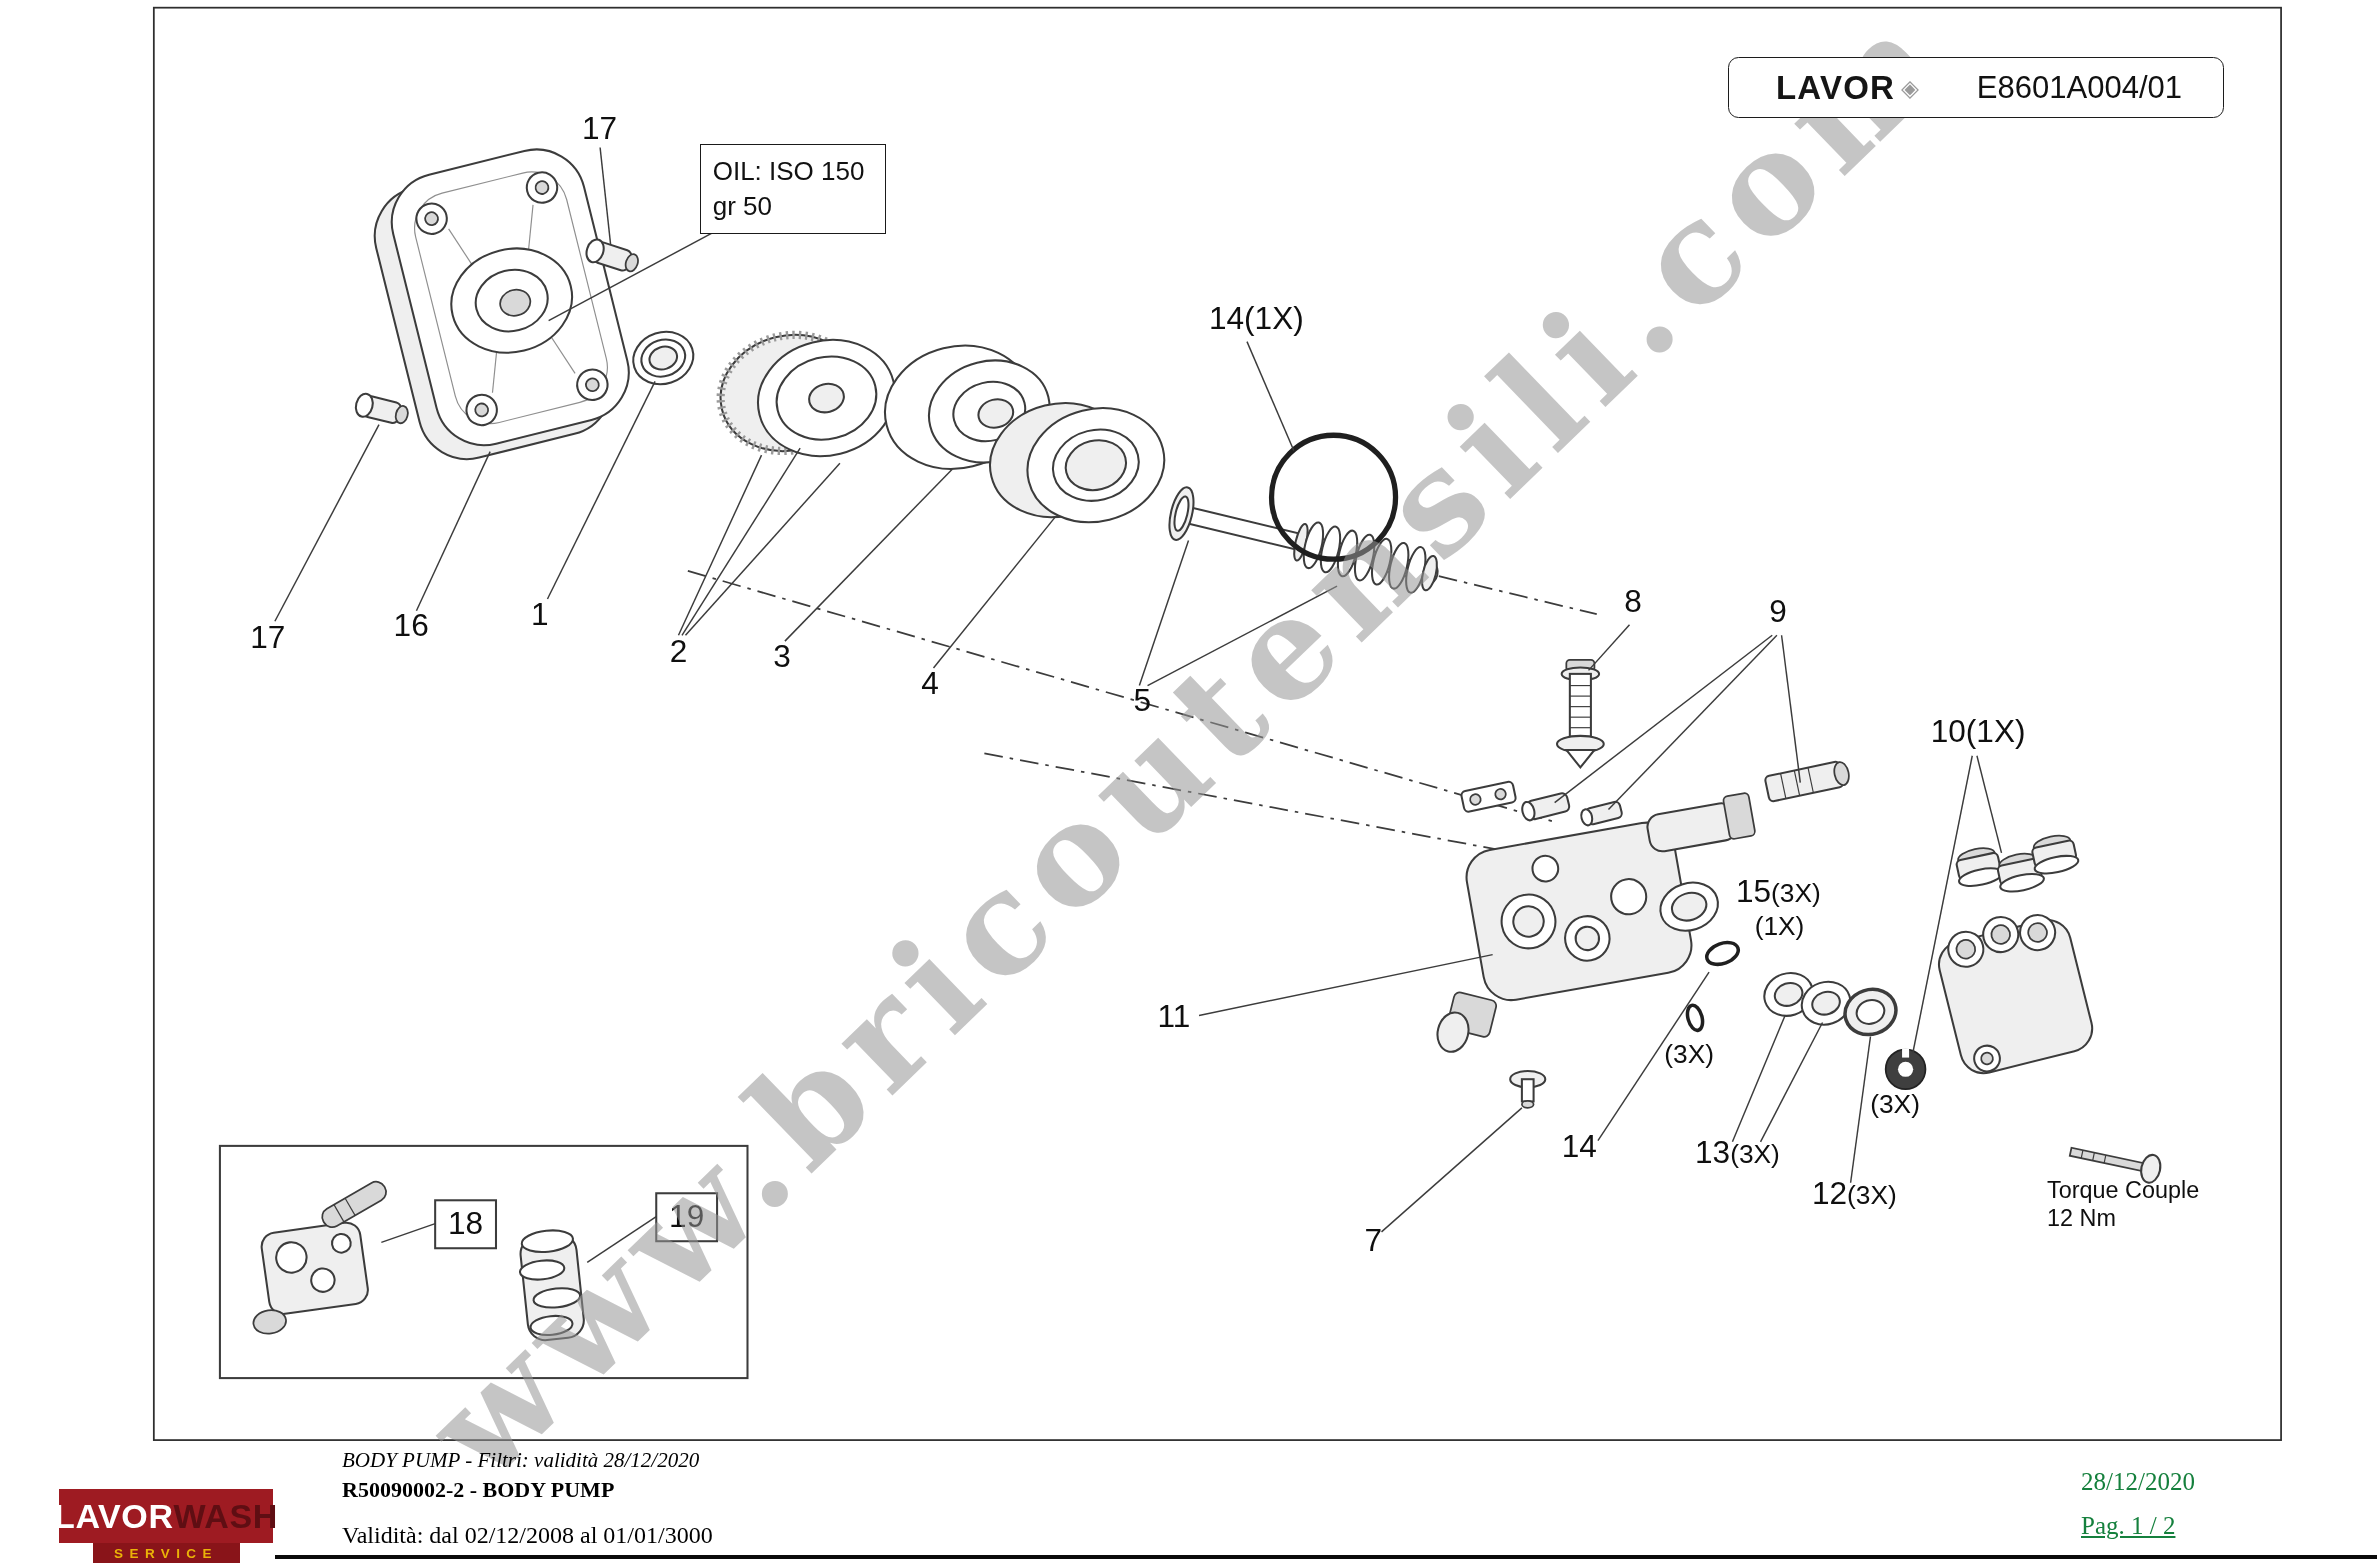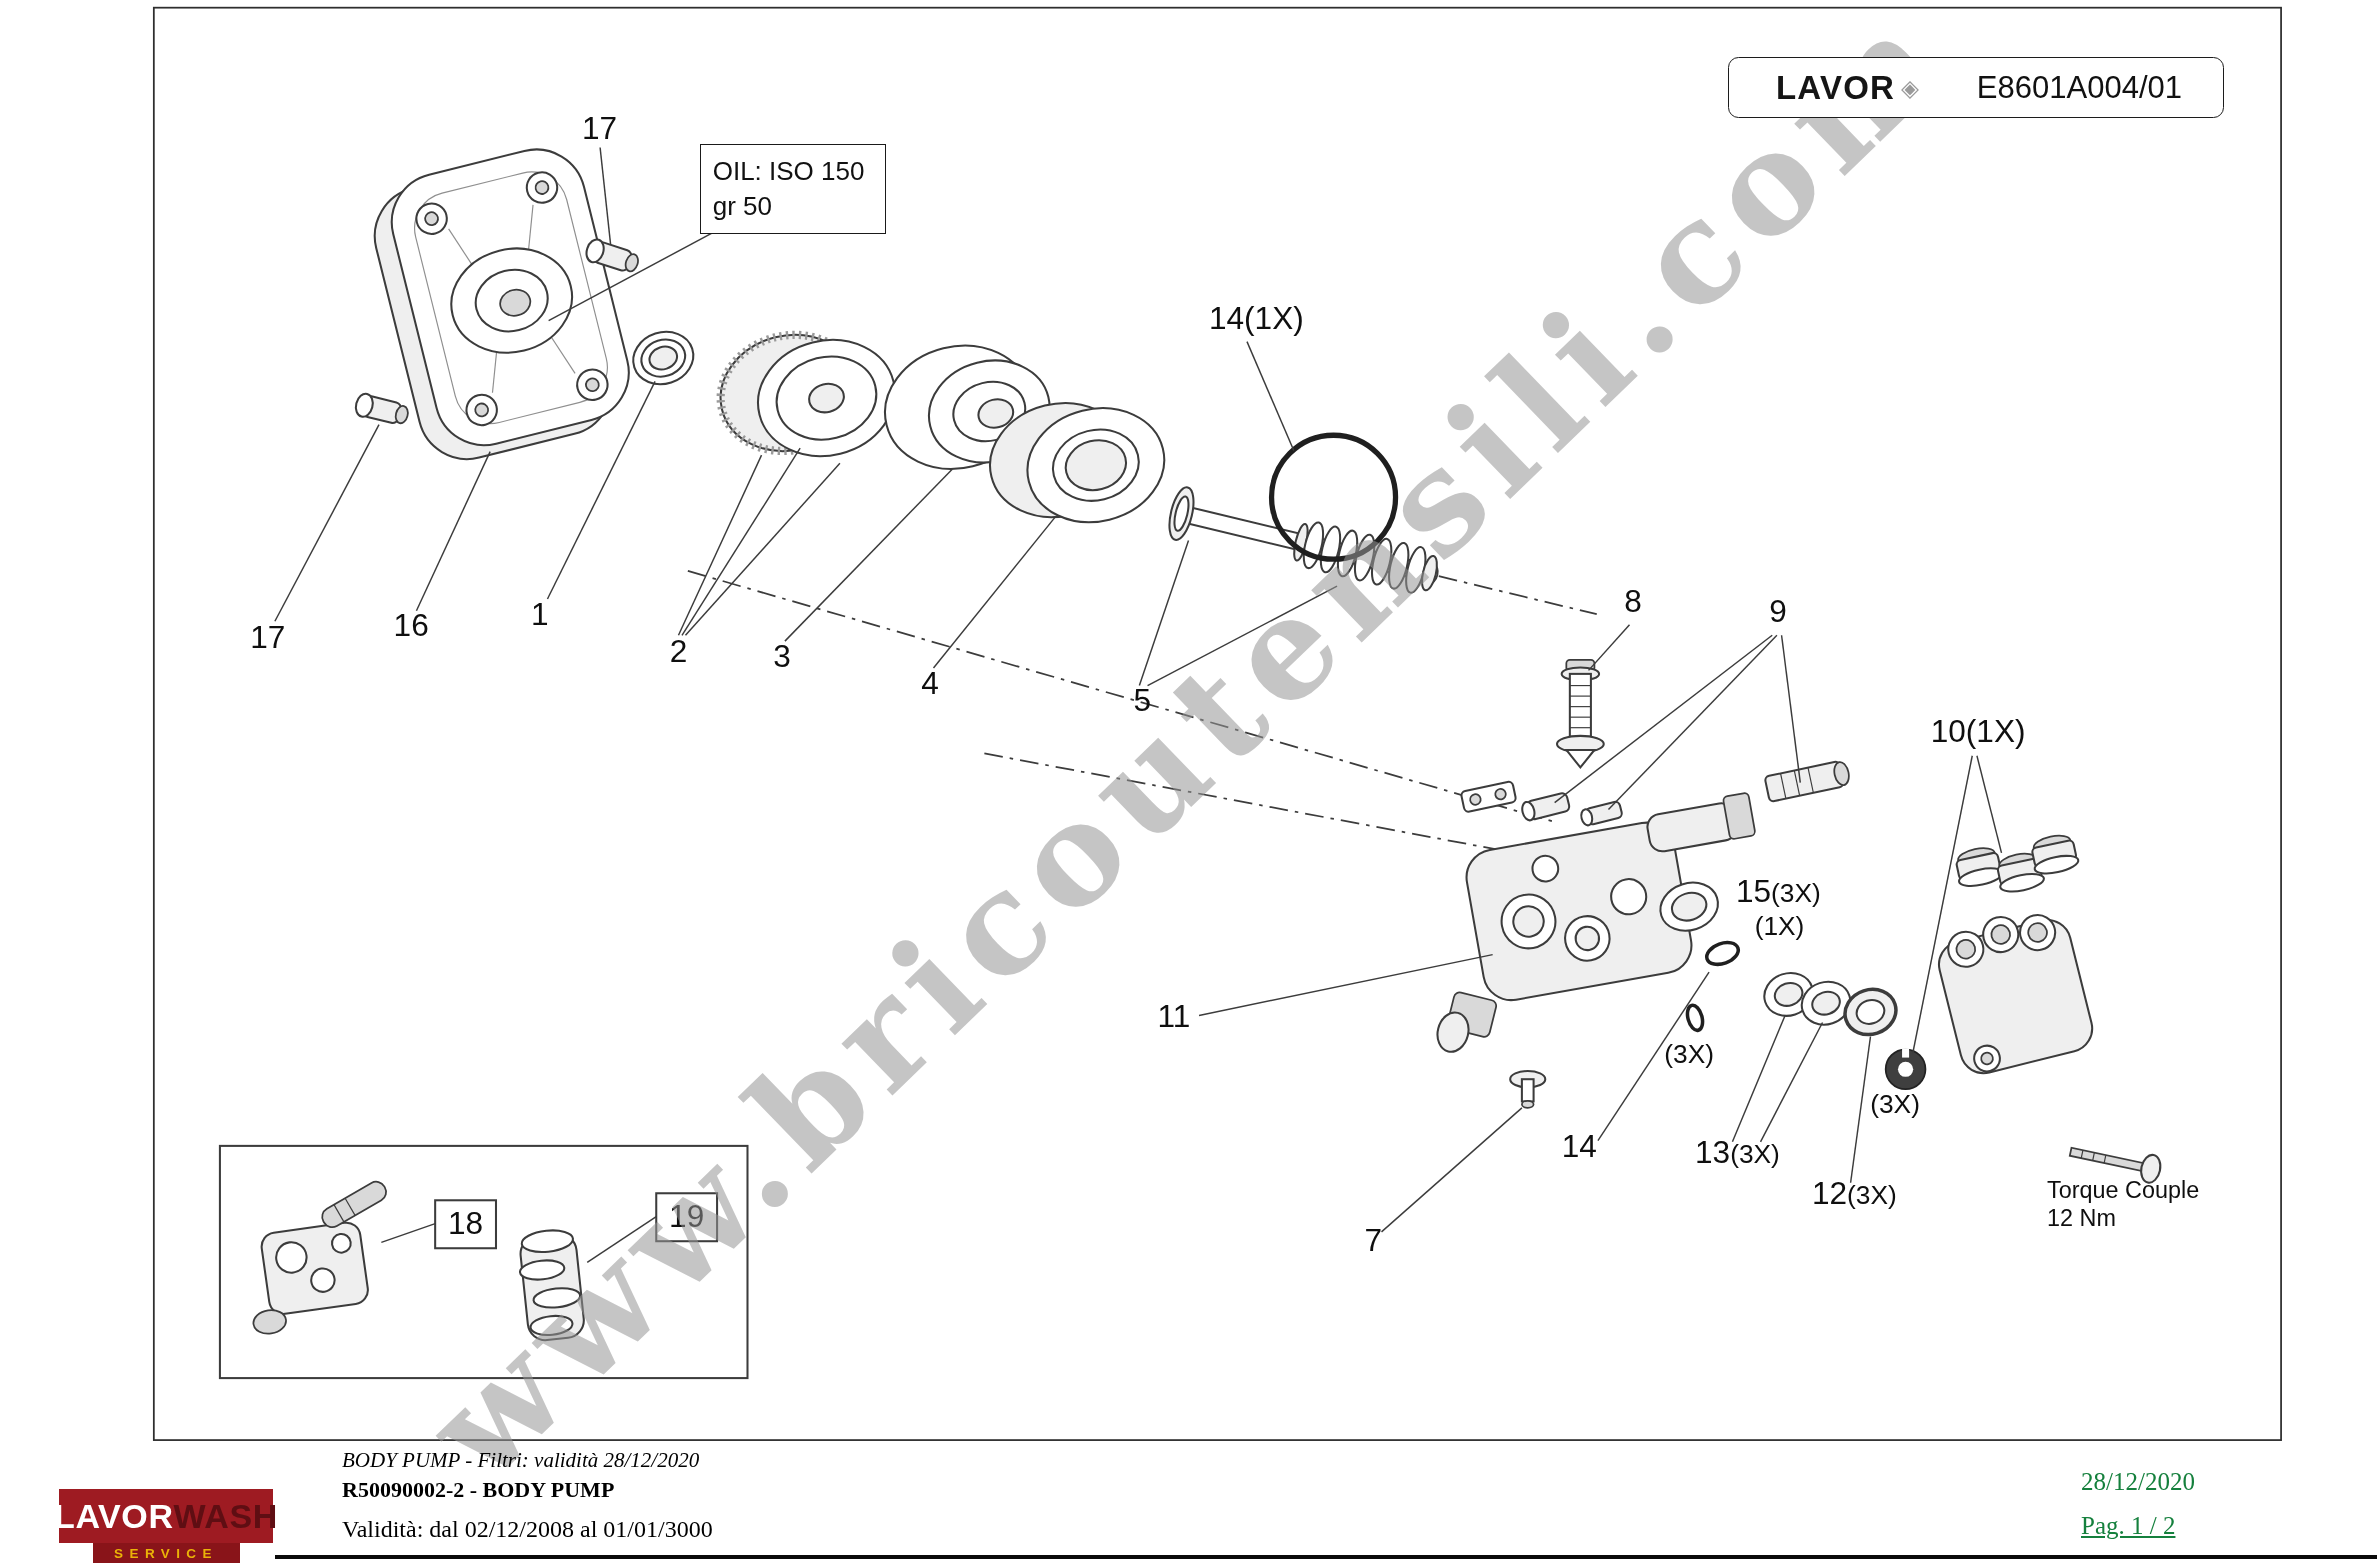--- a/index.html
+++ b/index.html
@@ -46,21 +46,21 @@
   .footer-logo{position:absolute;left:59px;top:1489px;}
   .fl-main{width:214px;height:54px;background:#9e1b22;display:flex;align-items:center;justify-content:center;
            font-weight:900;font-size:34px;letter-spacing:0.6px;}
   .fl-a{color:#ffffff;}
   .fl-b{color:#5f0e13;}
   .fl-service{width:147px;height:21px;margin:0 auto;background:#891419;color:#eab308;font-size:13.5px;
               letter-spacing:6.4px;display:flex;align-items:center;justify-content:center;font-weight:700;}
   .footer-doc{position:absolute;left:342px;top:1448px;font-family:"Liberation Serif",serif;color:#000;}
   .fd1{font-style:italic;font-size:21px;}
   .fd2{font-weight:bold;font-size:22px;margin-top:3.5px;}
-  .fd3{font-size:24px;margin-top:13px;font-family:Liberation Serif, serif;}
+  .fd3{font-size:24px;margin-top:19px;font-family:Liberation Serif, serif;}
   .footer-right{position:absolute;left:2081px;top:1468px;font-family:"Liberation Serif",serif;font-size:25px;color:#15803d;}
   .fr2{margin-top:16px;text-decoration:underline;}
   .footer-rule{position:absolute;left:275px;top:1555px;width:2103px;height:4.1px;background:#0a0a0a;}
 </style>
 </head>
 <body>
 
 <div class="page">
 
   <svg class="diagram" width="2377" height="1563" viewBox="0 0 4064 2672">

